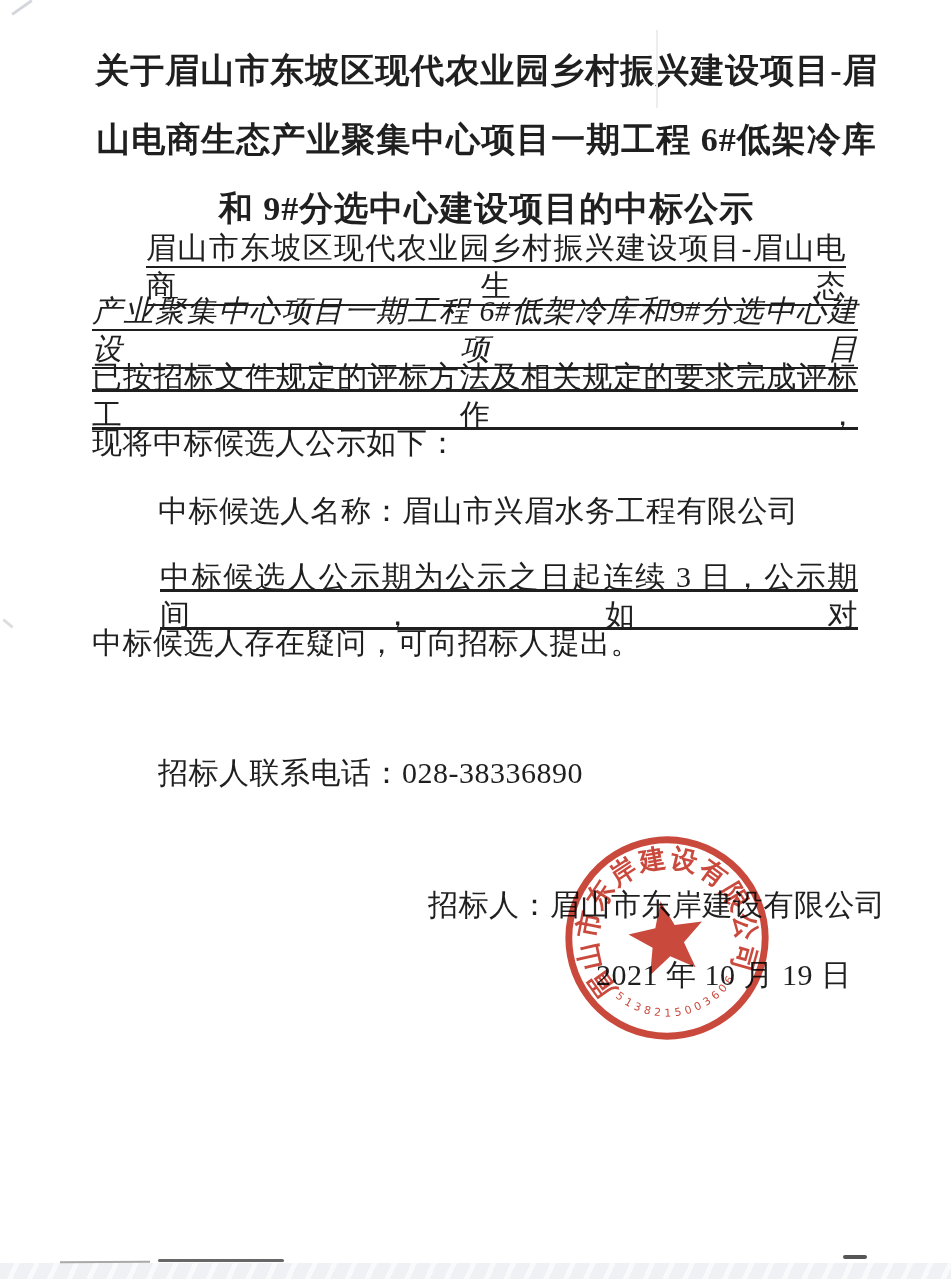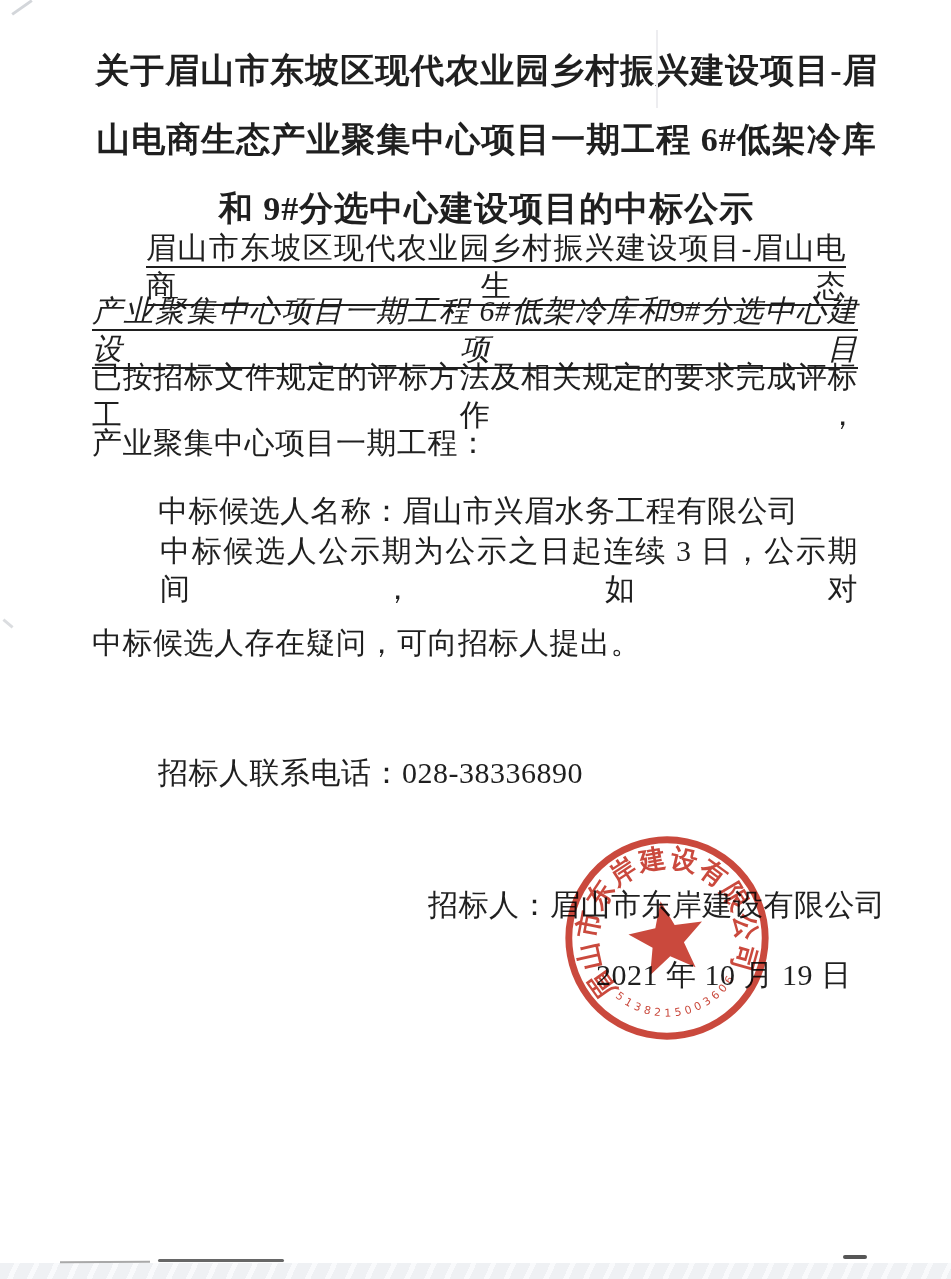--- a/index.html
+++ b/index.html
@@ -28,20 +28,21 @@
   .line{
     position:absolute;
     font-size:30px;line-height:38px;
     letter-spacing:0.5px;
     white-space:nowrap;
   }
   .line.justify{
     white-space:normal;
     text-align:justify;
     text-align-last:justify;
+    text-decoration:underline;
   }
   .line.underlined{
     text-decoration:underline;
     text-decoration-thickness:2px;
     text-underline-offset:8px;
   }
   
   .seal{
     position:absolute;
     left:559px;top:830px;
@@ -86,25 +87,25 @@
     <div>山电商生态产业聚集中心项目一期工程 6#低架冷库</div>
     <div>和 9#分选中心建设项目的中标公示</div>
   </div>
 
   <div class="line underlined justify" style="left:146px;top:229px;width:700px;">眉山市东坡区现代农业园乡村振兴建设项目-眉山电商生态</div>
 
   <div class="line underlined justify" style="left:92px;top:292px;width:766px;font-style:italic;">产业聚集中心项目一期工程 6#低架冷库和9#分选中心建设项目</div>
 
   <div class="line justify" style="left:92px;top:358px;width:766px;">已按招标文件规定的评标方法及相关规定的要求完成评标工作，</div>
 
-  <div class="line" style="left:92px;top:424px;">产业聚集中心项目一期工程：</div>
+  <div class="line" style="left:92px;top:424px;">现将中标候选人公示如下：</div>
 
   <div class="line" style="left:158px;top:492px;">中标候选人名称：眉山市兴眉水务工程有限公司</div>
 
-  <div class="line justify" style="left:160px;top:532px;width:698px;">中标候选人公示期为公示之日起连续 3 日，公示期间，如对</div>
+  <div class="line justify" style="left:160px;top:558px;width:698px;">中标候选人公示期为公示之日起连续 3 日，公示期间，如对</div>
 
   <div class="line" style="left:92px;top:624px;">中标候选人存在疑问，可向招标人提出。</div>
 
   <div class="line" style="left:158px;top:754px;text-align:center;">招标人联系电话：028-38336890</div>
 
   <div class="line" style="left:428px;top:886px;">招标人：眉山市东岸建设有限公司</div>
 
   <div class="line" style="left:596px;top:956px;">2021 年 10 月 19 日</div>
 
   <svg class="seal" viewBox="0 0 220 220">

